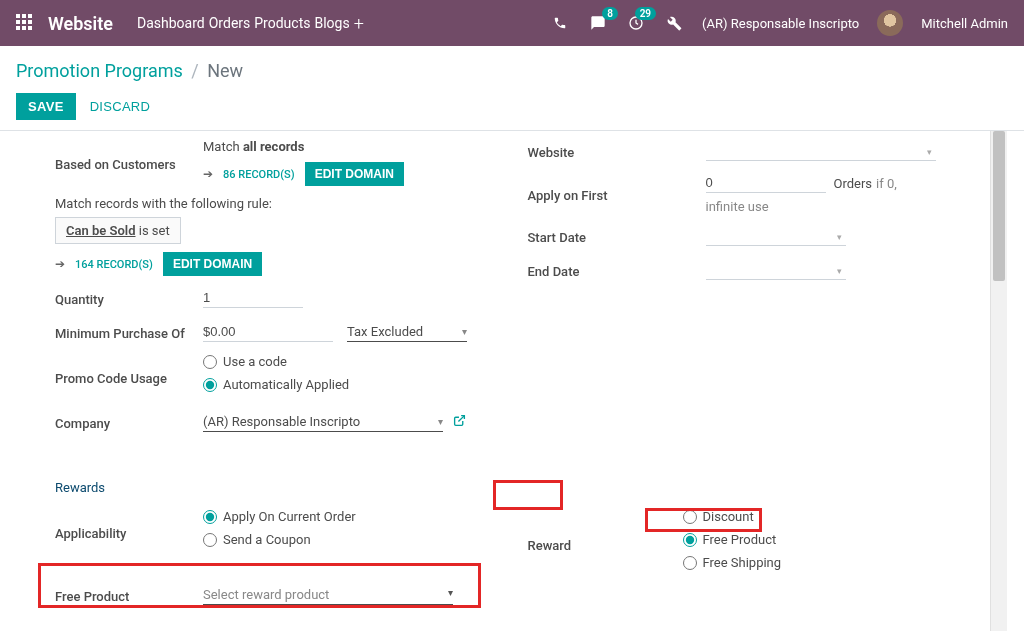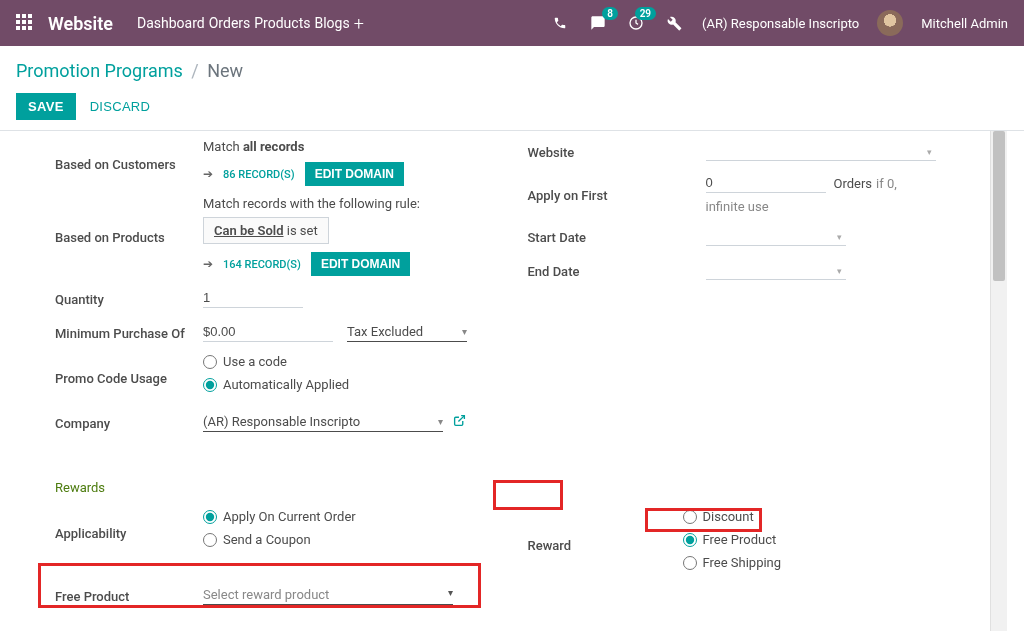--- a/index.html
+++ b/index.html
@@ -66,21 +66,21 @@
     .company-field { display: flex; align-items: center; gap: 10px; }
     .ext-link-icon { color: #00A09D; font-size: 13px; }
     
     .help-text { color: #888; font-size: 13px; }
     .order-suffix { margin-left: 8px; font-size: 13px; }
     
     .dropdown-caret-only { border: none; border-bottom: 1px solid #ced4da; width: 140px; text-align: right; padding: 2px 4px; }
     .dropdown-caret-only .caret { font-size: 9px; color: #aaa; }
     
     .section-sep { margin-top: 36px; }
-    .section-title { font-size: 13px; color: #4d7c0f; margin-bottom: 14px; }
+    .section-title { font-size: 13px; color: #0c4a6e; margin-bottom: 14px; }
     
     .placeholder-select { border: none; border-bottom: 1px solid #4c4c4c; padding: 2px 0; font-size: 13px; width: 250px; display: flex; justify-content: space-between; color: #888; }
     
     
     .red-box { border: 3px solid #e32626; position: absolute; pointer-events: none; }
   </style>
 </head>
 <body>
 
 <div class="topnav">
@@ -159,21 +159,20 @@
           <div><span>Match </span><b>all records</b></div>
           <div class="record-line">
             <span class="arrow-icon">➔</span>
             <span class="record-count">86 RECORD(S)</span>
             <button class="btn-teal-sm">EDIT DOMAIN</button>
           </div>
         </div>
       </div>
 
       <div class="form-row">
-        <div class="form-label">Based on Products</div>
         <div class="form-value">
           <div>Match records with the following rule:</div>
           <div class="tag-box">
             <span class="bold">Can be Sold</span>
             <span>is set</span>
           </div>
           <div class="record-line">
             <span class="arrow-icon">➔</span>
             <span class="record-count">164 RECORD(S)</span>
             <button class="btn-teal-sm">EDIT DOMAIN</button>

